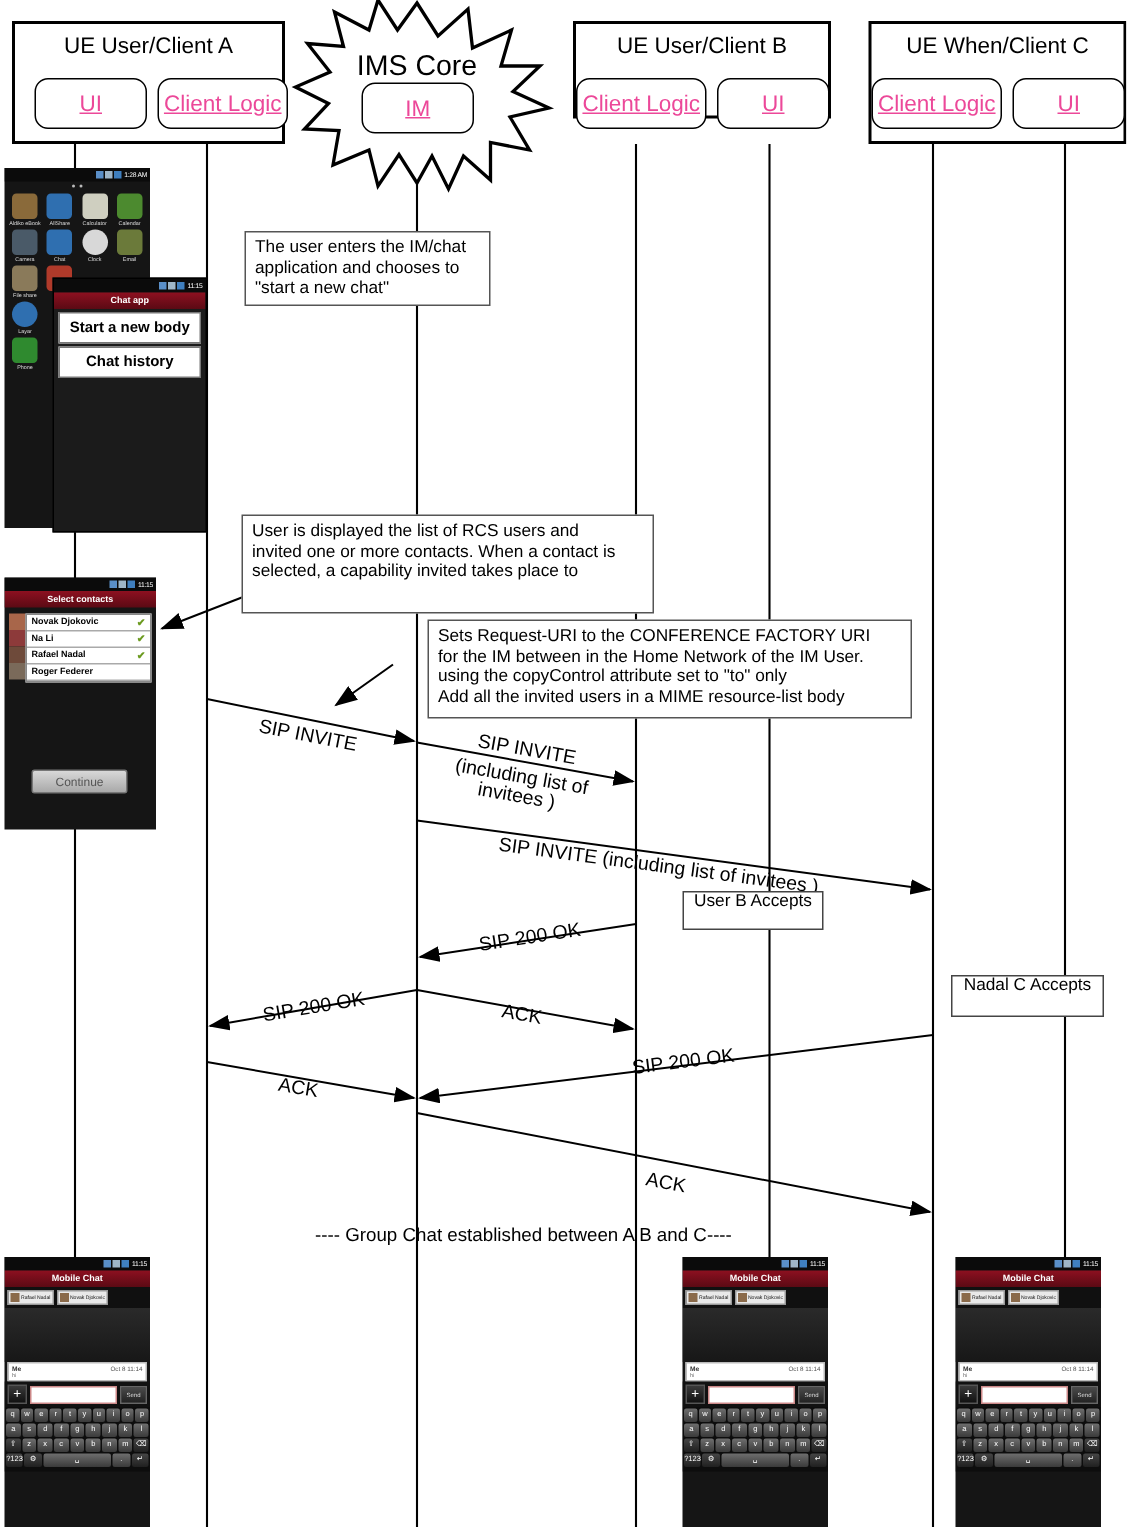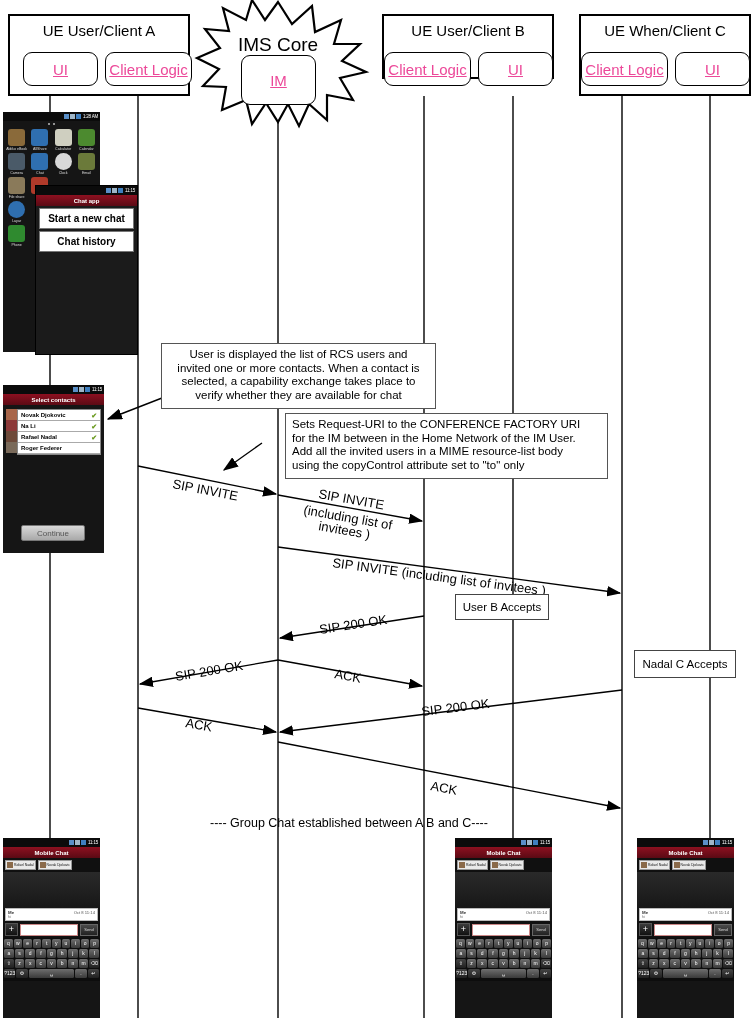--- a/index.html
+++ b/index.html
@@ -11,21 +11,21 @@
   .actor-box{position:absolute;border:2px solid #000;background:#fff;box-sizing:border-box;}
   .actor-title{position:absolute;left:0;right:0;top:6px;text-align:center;font-size:15px;color:#000;}
   .sub-box{position:absolute;border:1.5px solid #000;border-radius:9px;background:#fff;
            box-sizing:border-box;display:flex;align-items:center;justify-content:center;}
   .sub-box span{font-size:15px;text-decoration:underline;color:#ec4899;}
 
   
   .note{position:absolute;border:1.5px solid #555;background:#fff;box-sizing:border-box;
         padding:4px 6px;font-size:11.5px;line-height:13.5px;color:#000;}
   .accept-box{position:absolute;border:1.5px solid #444;background:#fff;box-sizing:border-box;
-        display:flex;align-items:center;justify-content:center;font-size:11.5px;color:#000;}
+        display:flex;align-items:flex-start;justify-content:center;font-size:11.5px;color:#000;}
 
   
   .phone{position:absolute;background:#151515;overflow:hidden;box-sizing:border-box;}
   .statusbar{height:9px;background:#0b0b0b;display:flex;align-items:center;
              justify-content:flex-end;padding-right:2px;gap:1px;}
   .sb-ico{width:5px;height:5px;background:#5a8fc8;}
   .sb-ico.b{background:#9fb6c8;}
   .sb-ico.c{background:#3f7fbf;}
   .sb-time{font-size:4.5px;color:#fff;margin-left:1px;letter-spacing:-0.2px;}
   .titlebar{height:11px;background:linear-gradient(#8d1020,#5b0a14);
@@ -48,21 +48,21 @@
 
   
   .contactwrap{display:flex;padding:4px 3px 0 3px;}
   .avcol{display:flex;flex-direction:column;gap:0px;}
   .avatar{width:11px;height:11px;}
   .clist{flex:1;background:#fff;border:1px solid #888;}
   .crow{display:flex;align-items:center;justify-content:space-between;
         border-bottom:1px solid #aaa;padding:1px 3px;height:11px;box-sizing:border-box;}
   .cname{font-size:6px;font-weight:bold;color:#000;white-space:nowrap;}
   .ctick{font-size:7px;color:#6b9a1f;font-weight:bold;line-height:7px;}
-  .continue{position:absolute;left:18px;bottom:12px;width:62px;height:14px;
+  .continue{position:absolute;left:18px;bottom:24px;width:62px;height:14px;
             background:linear-gradient(#d8d8d8,#a9a9a9);border:1px solid #777;border-radius:2px;
             display:flex;align-items:center;justify-content:center;}
   .continue span{font-size:8px;color:#555;}
 
   
   .chips{display:flex;gap:2px;padding:2px 2px;background:#101010;}
   .chip{display:flex;align-items:center;gap:1px;background:#e9e9e9;border:1px solid #999;
         padding:0 1px;height:8px;}
   .chip .cav{width:6px;height:6px;background:#8a6a4a;}
   .chip span{font-size:3.4px;color:#111;white-space:nowrap;}
@@ -162,21 +162,21 @@
       <span>UI</span>
     </div>
     <div class="sub-box" style="left:95px;top:36px;width:87px;height:34px;">
       <span>Client Logic</span>
     </div>
   </div>
 
   <div style="position:absolute;left:228px;top:34px;width:100px;text-align:center;">
     <span style="font-size:19px;">IMS Core</span>
   </div>
-  <div class="sub-box" style="left:241px;top:55px;width:75px;height:50px;">
+  <div class="sub-box" style="left:241px;top:55px;width:75px;height:34px;">
     <span>IM</span>
   </div>
 
   <div class="actor-box" style="left:382px;top:14px;width:172px;height:65px;">
     <div class="actor-title">UE User/Client B</div>
     <div class="sub-box" style="left:0px;top:36px;width:87px;height:34px;">
       <span>Client Logic</span>
     </div>
     <div class="sub-box" style="left:94px;top:36px;width:75px;height:34px;">
       <span>UI</span>
@@ -186,33 +186,37 @@
   <div class="actor-box" style="left:579px;top:14px;width:172px;height:82px;">
     <div class="actor-title">UE When/Client C</div>
     <div class="sub-box" style="left:0px;top:36px;width:87px;height:34px;">
       <span>Client Logic</span>
     </div>
     <div class="sub-box" style="left:94px;top:36px;width:75px;height:34px;">
       <span>UI</span>
     </div>
   </div>
 
-
-  <div class="note" style="left:161px;top:343px;width:275px;height:66px;text-align:center;">
+  <div class="note" style="left:163px;top:154px;width:164px;height:50px;">
+    <div>The user enters the IM/chat</div>
+    <div>application and chooses to</div>
+    <div>"start a new chat"</div>
+  </div>
+
+  <div class="note" style="left:161px;top:343px;width:275px;height:66px;">
     <div>User is displayed the list of RCS users and</div>
     <div>invited one or more contacts. When a contact is</div>
-    <div>selected, a capability exchange takes place to</div>
-    <div>verify whether they are available for chat</div>
+    <div>selected, a capability invited takes place to</div>
   </div>
 
   <div class="note" style="left:285px;top:413px;width:323px;height:66px;">
     <div>Sets Request-URI to the CONFERENCE FACTORY URI</div>
     <div>for the IM between in the Home Network of the IM User.</div>
+    <div>using the copyControl attribute set to "to" only</div>
     <div>Add all the invited users in a MIME resource-list body</div>
-    <div>using the copyControl attribute set to "to" only</div>
   </div>
 
   <div class="accept-box" style="left:455px;top:594px;width:94px;height:26px;">
     <span>User B Accepts</span>
   </div>
 
   <div class="accept-box" style="left:634px;top:650px;width:102px;height:28px;">
     <span>Nadal C Accepts</span>
   </div>
 
@@ -299,21 +303,21 @@
   <div class="dialog" style="left:35px;top:185px;width:101px;height:168px;">
     <div class="statusbar">
       <div class="sb-ico"></div>
       <div class="sb-ico b"></div>
       <div class="sb-ico c"></div>
       <div class="sb-time">11:15</div>
     </div>
     <div class="titlebar">
       <span>Chat app</span>
     </div>
-    <div class="dlg-item">Start a new chat</div>
+    <div class="dlg-item">Start a new body</div>
     <div class="dlg-item">Chat history</div>
   </div>
 
   <div class="phone" style="left:3px;top:385px;width:101px;height:168px;">
     <div class="statusbar">
       <div class="sb-ico"></div>
       <div class="sb-ico b"></div>
       <div class="sb-ico c"></div>
       <div class="sb-time">11:15</div>
     </div>

